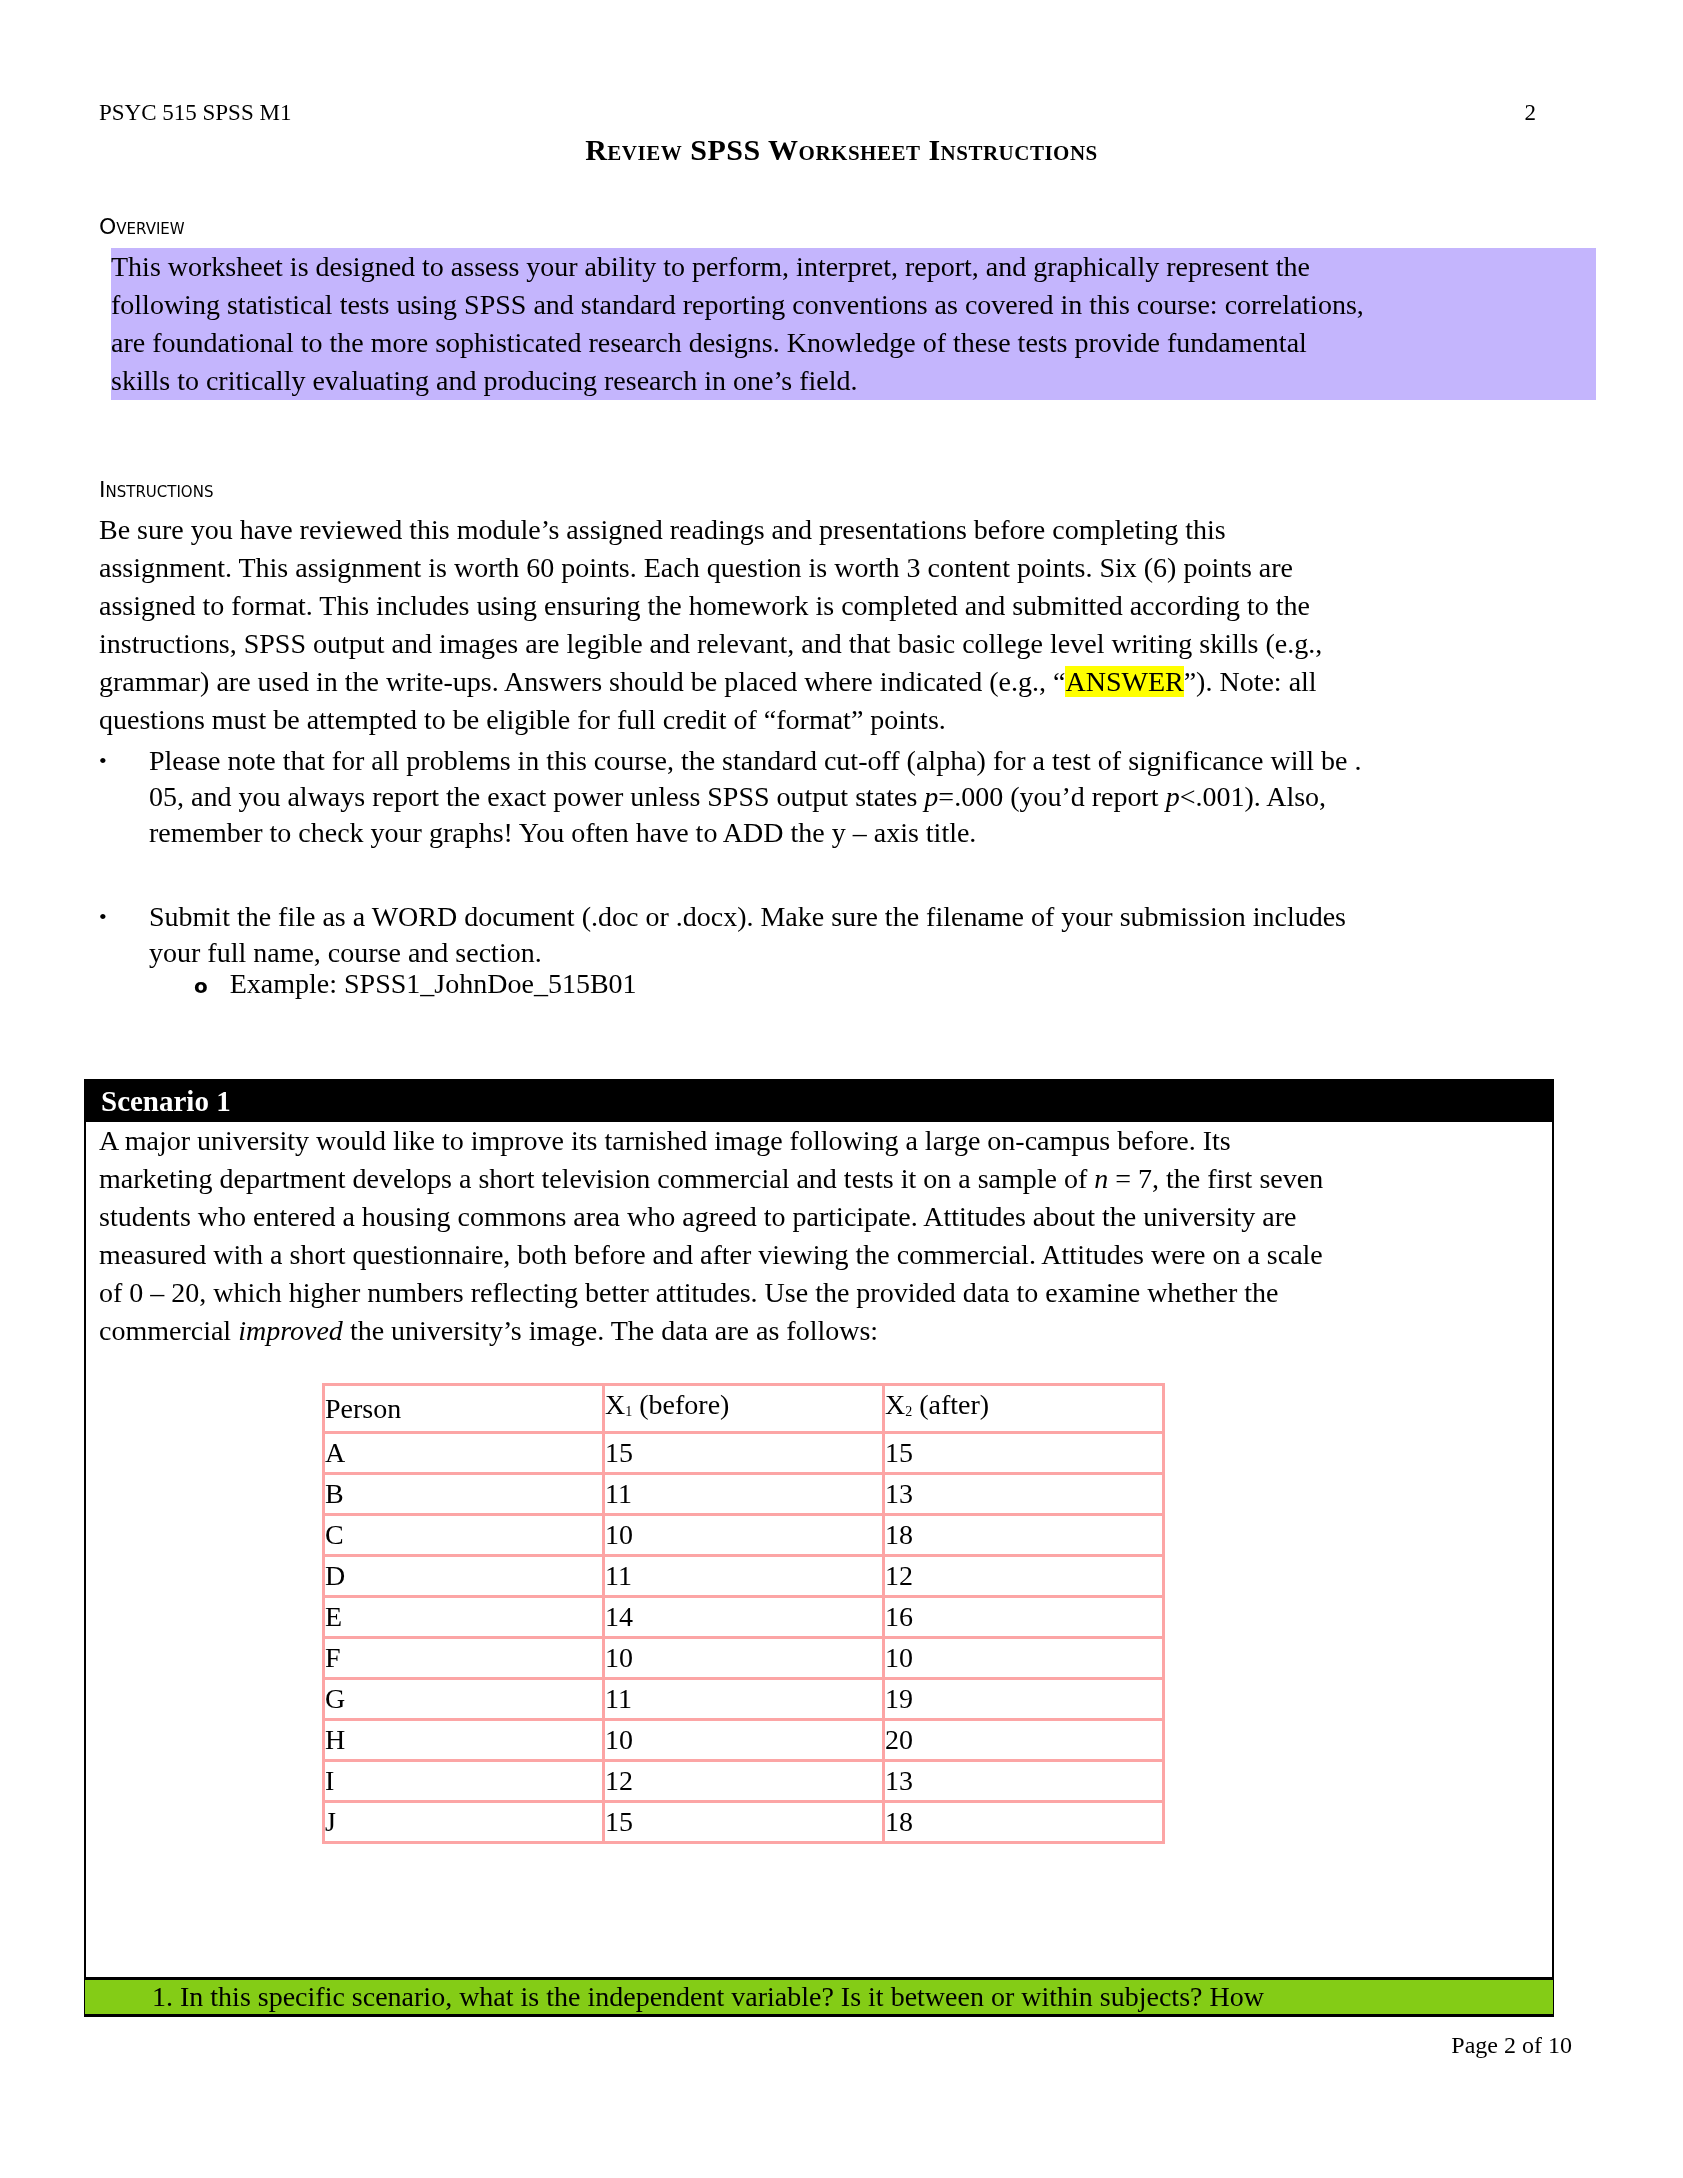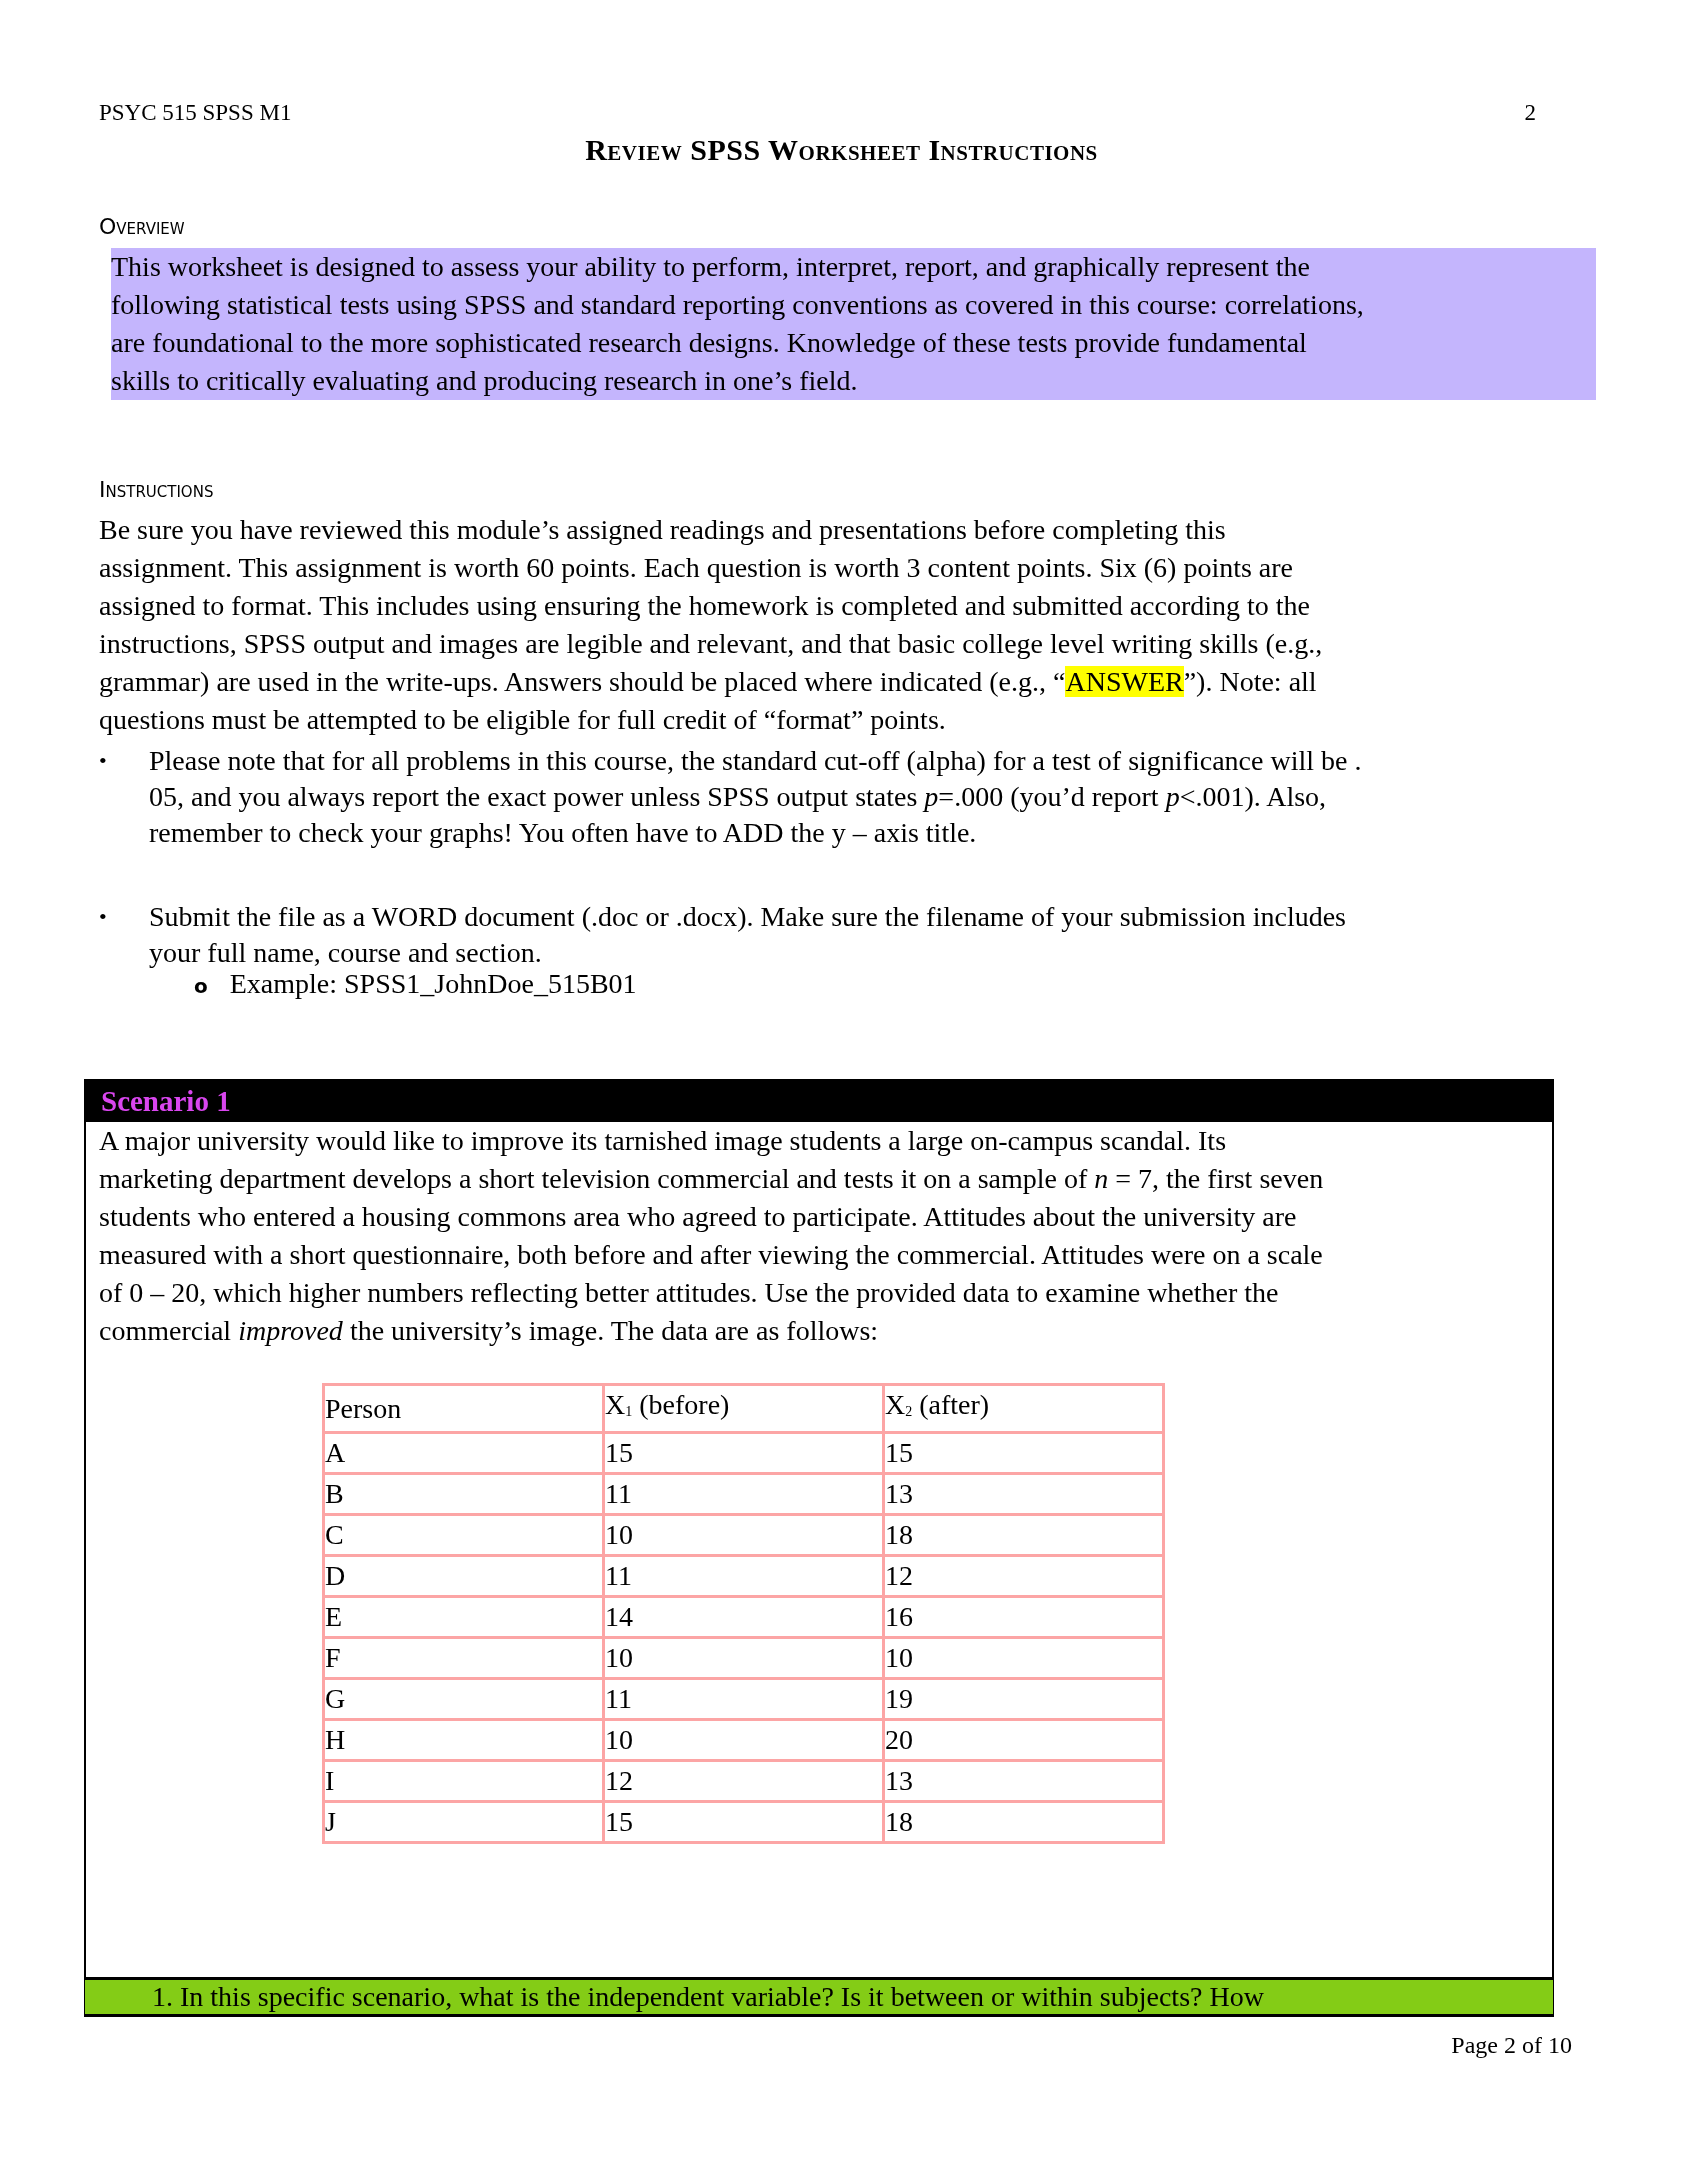--- a/index.html
+++ b/index.html
@@ -14,21 +14,21 @@
               font-variant:small-caps; font-weight:normal; }
   .para { left:99px; width:1485px; font-size:28px; line-height:38px; }
   .para i { font-style:italic; }
   .hl { background:#ffff00; }
   .bullet { left:99px; width:1485px; font-size:28px; line-height:36px; }
   .bullet .dot { position:absolute; left:0; top:0; width:48px; font-size:22px; }
   .bullet .txt { margin-left:50px; display:block; }
   .sub { left:194px; font-size:28px; }
   .sub .o { font-family:"DejaVu Sans",sans-serif; font-weight:bold; font-size:20px; margin-right:22px; }
   .scen-box { left:84px; top:1079px; width:1470px; height:938px; border:2px solid #000; box-sizing:border-box; }
-  .scen-bar { left:85px; top:1080px; width:1468px; height:42px; background:#000; color:#d946ef; font-weight:bold;
+  .scen-bar { left:85px; top:1080px; width:1468px; height:42px; background:#000; color:#ffffff; font-weight:bold;
               font-size:29px; line-height:42px; padding-left:16px; box-sizing:border-box; }
   .scen-text { left:99px; top:1122px; width:1445px; font-size:28px; line-height:38px; }
   table.data { position:absolute; left:322px; top:1383px; border-collapse:collapse; font-size:28px; }
   table.data td { border:3px solid #fca5a5; width:277px; height:38px; text-align:left; padding:0; line-height:38px; }
   table.data sub { font-size:14px; vertical-align:-2px; }
   .qbar { left:85px; top:1977px; width:1468px; height:40px; background:#84cc16; border-top:3px solid #000;
           border-bottom:3px solid #000; box-sizing:border-box; font-size:28px; line-height:34px; padding-left:67px; }
   .footer { right:111px; top:2032px; font-size:24px; }
 </style>
 </head>
@@ -72,21 +72,21 @@
   <span class="txt">
     <div>Submit the file as a WORD document (.doc or .docx). Make sure the filename of your submission includes</div>
     <div>your full name, course and section.</div>
   </span>
 </div>
 <div class="abs sub" style="top:968px;"><span class="o">o</span><span>Example:  SPSS1_JohnDoe_515B01</span></div>
 
 <div class="abs scen-box"></div>
 <div class="abs scen-bar">Scenario 1</div>
 <div class="abs scen-text">
-  <div>A major university would like to improve its tarnished image students a large on-campus scandal. Its</div>
+  <div>A major university would like to improve its tarnished image following a large on-campus before. Its</div>
   <div id="sc2">marketing department develops a short television commercial and tests it on a sample of <i>n</i> = 7, the first seven</div>
   <div>students who entered a housing commons area who agreed to participate. Attitudes about the university are</div>
   <div>measured with a short questionnaire, both before and after viewing the commercial. Attitudes were on a scale</div>
   <div>of 0 – 20, which higher numbers reflecting better attitudes. Use the provided data to examine whether the</div>
   <div><span>commercial </span><i>improved</i><span> the university’s image. The data are as follows:</span></div>
 </div>
 
 <table class="data">
   <tbody id="tbody">
     <tr>

